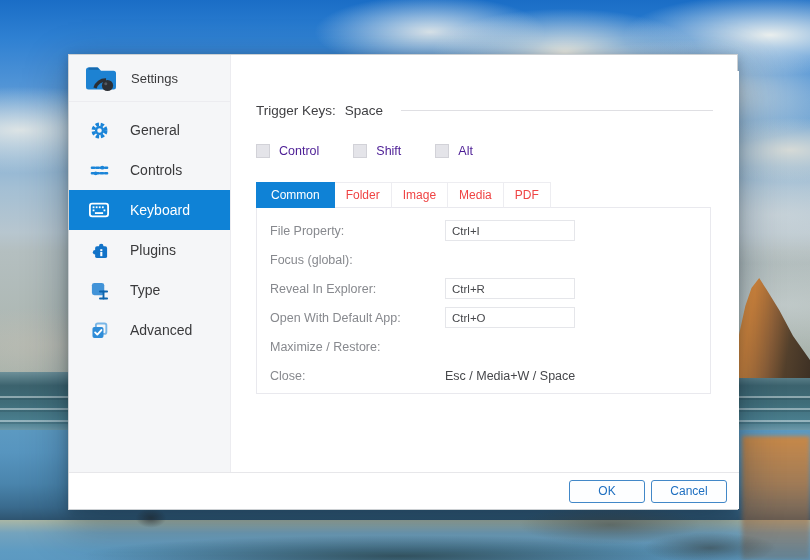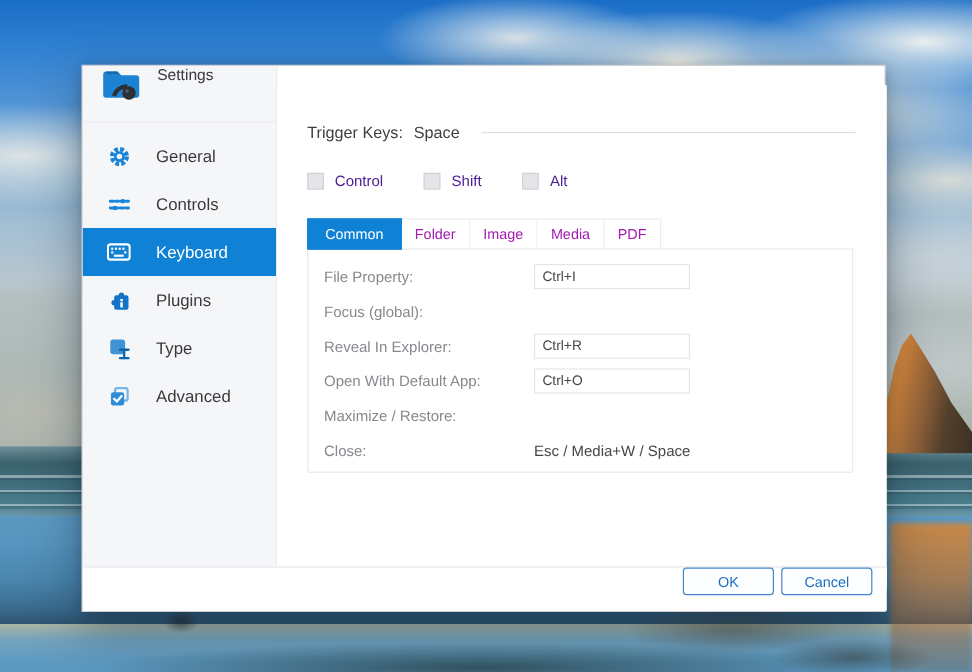--- a/index.html
+++ b/index.html
@@ -36,53 +36,53 @@
   .rock { position:absolute; left:733px; top:278px; width:77px; height:100px;
       background:linear-gradient(100deg,#e7953f 0%,#d2843a 26%,#8a5e38 52%,#53402c 72%,#3d3024 100%);
       clip-path:polygon(24% 10%, 34% 0%, 44% 12%, 60% 32%, 78% 58%, 100% 82%, 100% 100%, 4% 100%, 0% 88%, 8% 56%, 16% 28%); }
   .rock-reflection { position:absolute; left:742px; top:436px; width:68px; height:124px; filter:blur(2px); opacity:.9;
       background:linear-gradient(180deg, rgba(224,132,44,.9) 0%, rgba(202,118,44,.75) 38%, rgba(158,98,52,.55) 70%, rgba(118,82,52,.35) 100%); }
 
   
   .dialog { position:absolute; left:68px; top:54px; width:670px; height:456px; background:#fff;
       border:1px solid rgba(110,120,130,.35); box-shadow:0 14px 40px rgba(15,35,55,.42), 0 3px 10px rgba(0,0,0,.22); }
   .sidebar { position:absolute; left:0; top:0; width:162px; height:419px; background:#f5f6f8; border-right:1px solid #ececf0; }
-  .sb-header { height:47px; display:flex; gap:13px; padding-left:15px; border-bottom:1px solid #ececf0; }
+  .sb-header { height:47px; display:flex; align-items:center; gap:13px; padding-left:15px; border-bottom:1px solid #ececf0; }
   .sb-title { font-size:13px; color:#3a3a3c; }
   .sb-nav { padding-top:8px; }
   .sb-item { height:40px; display:flex; align-items:center; gap:21px; padding-left:20px; cursor:default; color:#3a3a3c; font-size:14px; }
   .sb-item .ic { width:20px; height:20px; display:flex; align-items:center; justify-content:center; flex:0 0 20px; }
   .sb-item.active { background:#0f82d6; color:#fff; }
   .logo { width:34px; height:30px; display:block; }
 
   .main { position:absolute; left:162px; top:16px; width:508px; height:419px; background:#fff; padding:32px 26px 0 25px; }
   .trigger-row { display:flex; align-items:center; font-size:13.5px; color:#3f3f42; }
   .trigger-row .val { margin-left:9px; }
   .trigger-hr { flex:1; height:1px; background:#dfdfe3; margin-left:18px; }
 
   .mods { display:flex; gap:34px; margin-top:26px; align-items:center; }
   .chk { display:flex; align-items:center; gap:9px; }
   .chk .box { width:14px; height:14px; background:#e4e4e9; border:1px solid #d2d2d8; }
   .chk .txt { font-size:12.5px; color:#4c1d95; }
 
   .tabs { display:flex; margin-top:24px; position:relative; z-index:2; margin-bottom:-1px; }
-  .tab { height:26px; line-height:25px; padding:0 11px; font-size:12px; color:#a21caf; background:#fff;
+  .tab { height:26px; line-height:25px; padding:0 11px; font-size:12px; color:#ef4444; background:#fff;
          border:1px solid #ededf1; border-left:none; border-bottom:1px solid #e9e9ee; }
   .tab:first-child { border-left:1px solid #ededf1; }
   .tab.active { background:#0f82d6; border-color:#0f82d6; color:#fff; padding:0 14px; }
 
   .panel { width:455px; height:187px; border:1px solid #e9e9ee; padding:8px 0 0 13px; background:#fff; }
   .srow { display:flex; align-items:center; height:29px; }
   .srow .lbl { width:175px; font-size:12.5px; color:#87898e; }
   .srow input { width:130px; height:21px; border:1px solid #e5e6ea; background:#fff; color:#46474b; font-size:11.5px;
                 font-family:"Liberation Sans", sans-serif; padding:0 6px; outline:none; }
   .srow .plain { font-size:12.5px; color:#46474b; }
 
   .footer { position:absolute; left:0; bottom:0; width:670px; height:37px; background:#fff; border-top:1px solid #e7e7ea;
-            display:flex; align-items:flex-start; justify-content:flex-end; gap:6px; padding-right:12px; }
+            display:flex; align-items:center; justify-content:flex-end; gap:6px; padding-right:12px; }
   .btn { width:76px; height:23px; background:#fdfeff; border:1px solid #4288c8; border-radius:3px; color:#1e6fc0;
          font-size:12px; font-family:"Liberation Sans", sans-serif; cursor:pointer; }
 </style>
 </head>
 <body>
 
 <div class="stage">
 
   <div class="bg-layer sky"></div>
   <div class="bg-layer clouds"></div>

